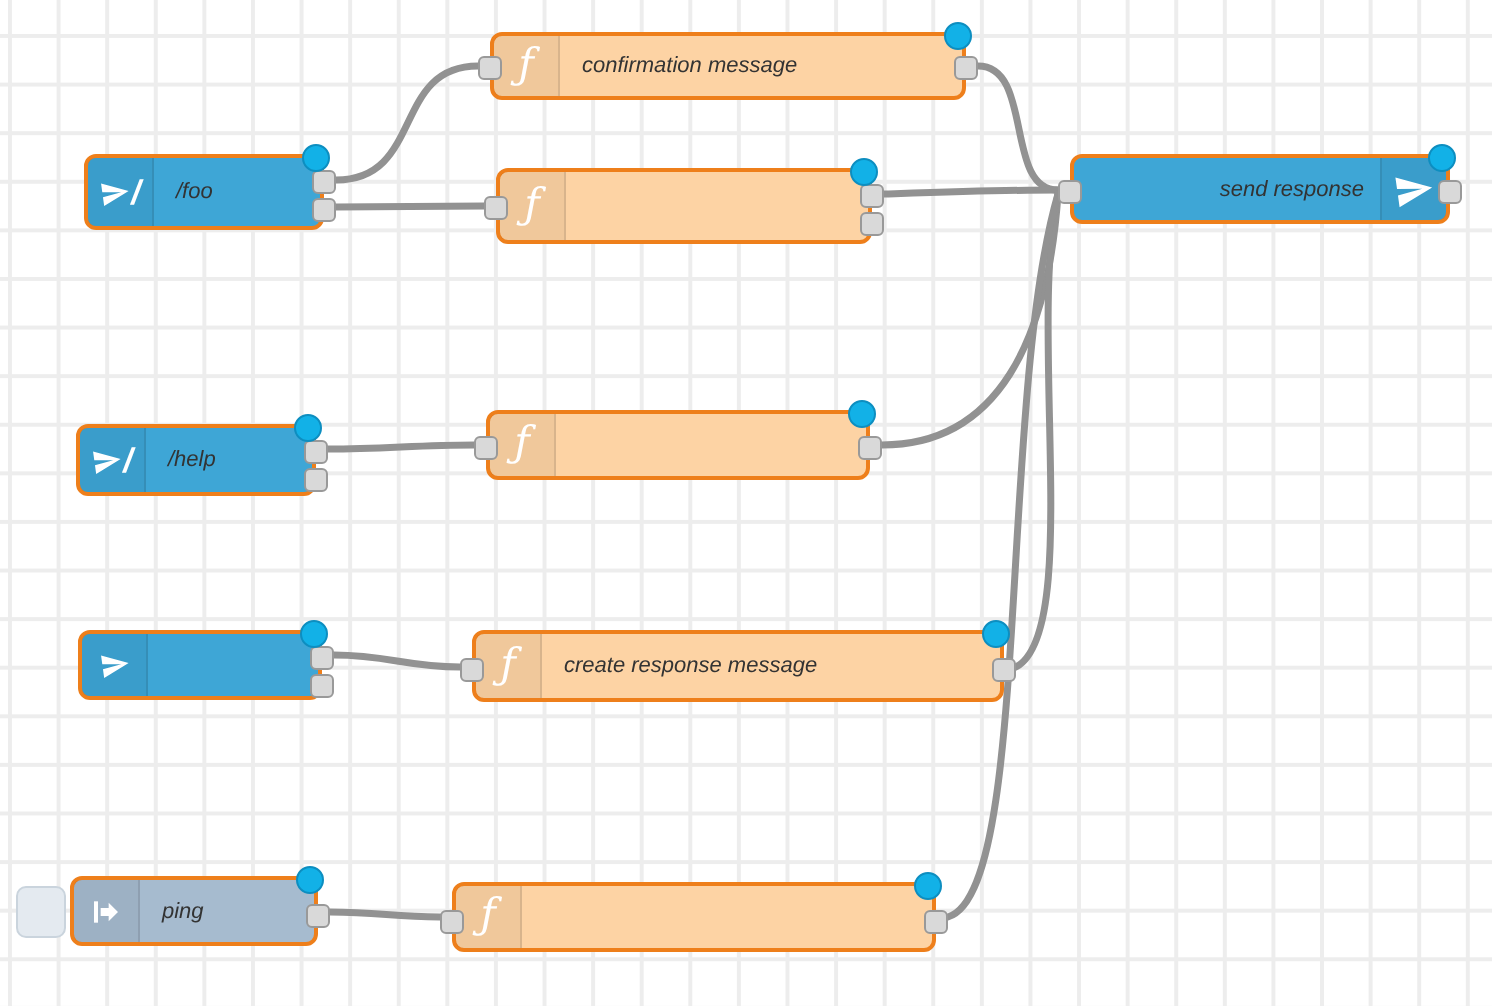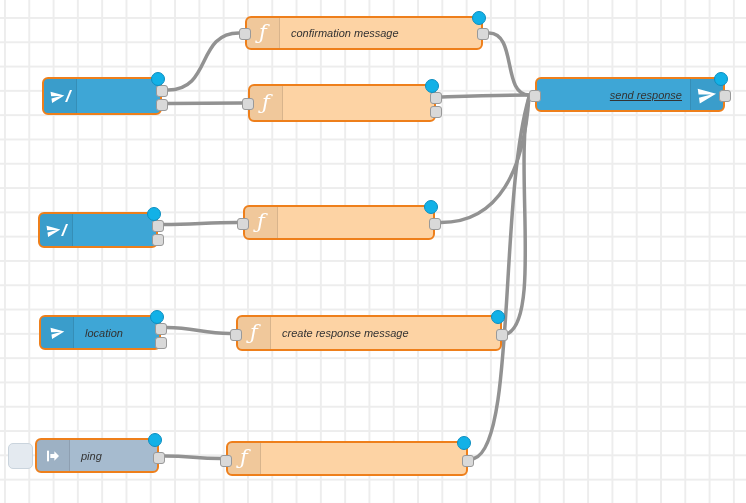--- a/index.html
+++ b/index.html
@@ -42,21 +42,21 @@
   .nicon.right{
     border-right:none;border-left:1px solid rgba(0,0,0,0.10);
     border-radius:0 3px 3px 0;
   }
   .nlabel{
     flex:1;display:flex;align-items:center;
     padding-left:11px;font-size:11px;white-space:nowrap;
     overflow:hidden;
     text-align:center;
   }
-  .node.icon-right .nlabel{justify-content:flex-end;padding-left:0;padding-right:8px;text-decoration:underline;}
+  .node.icon-right .nlabel{justify-content:flex-end;padding-left:0;padding-right:8px;}
 
   .plane{width:15px;height:15px;fill:#fff;transform:rotate(-8deg);}
   .plane.big{width:20px;height:20px;}
   .slash{color:#fff;font-weight:bold;font-style:italic;font-size:17px;margin-left:1px;line-height:1;}
   .fn{font-family:"DejaVu Serif",serif;font-style:italic;font-size:21px;color:#fff;line-height:1;transform:translateY(-1px);}
   .inj-arrow{width:16px;height:16px;fill:#fff;}
 
   .port{
     position:absolute;width:10px;height:10px;
     background:#d9d9d9;border:1.5px solid #999;border-radius:3px;
@@ -94,20 +94,21 @@
     <path class="wire" d="M165 456 C 190 456, 196 458.5, 220 458.5"></path>
   </svg>
 
   <div class="node blue" style="left:42px;top:77px;width:120px;height:38px">
     <div class="nicon">
       <svg class="plane" viewBox="0 0 24 24">
           <path d="M2 21l21-9L2 3v7l15 2-15 2z"></path>
         </svg>
         <span class="slash">/</span>
     </div>
+    <div class="nlabel">/foo</div>
     <div class="port out" style="top:6px"></div>
     <div class="port out" style="top:20px"></div>
     <div class="dot"></div>
   </div>
 
   <div class="node func" style="left:245px;top:16px;width:238px;height:34px">
     <div class="nicon">
         <span class="fn">ƒ</span>
       </div>
     <div class="nlabel">confirmation message</div>
@@ -138,41 +139,41 @@
     <div class="dot"></div>
   </div>
 
   <div class="node blue" style="left:38px;top:212px;width:120px;height:36px">
     <div class="nicon">
       <svg class="plane" viewBox="0 0 24 24">
           <path d="M2 21l21-9L2 3v7l15 2-15 2z"></path>
         </svg>
         <span class="slash">/</span>
     </div>
+    <div class="nlabel">/help</div>
     <div class="port out" style="top:6px"></div>
     <div class="port out" style="top:20px"></div>
     <div class="dot"></div>
   </div>
 
   <div class="node func" style="left:243px;top:205px;width:192px;height:35px">
     <div class="nicon">
         <span class="fn">ƒ</span>
       </div>
     <div class="port in" style="top:11px"></div>
     <div class="port out" style="top:11px"></div>
     <div class="dot"></div>
   </div>
 
   <div class="node blue" style="left:39px;top:315px;width:122px;height:35px">
     <div class="nicon">
       <svg class="plane" viewBox="0 0 24 24">
           <path d="M2 21l21-9L2 3v7l15 2-15 2z"></path>
         </svg>
     </div>
-    <div class="nlabel">location</div>
     <div class="port out" style="top:6px"></div>
     <div class="port out" style="top:20px"></div>
     <div class="dot"></div>
   </div>
 
   <div class="node func" style="left:236px;top:315px;width:266px;height:36px">
     <div class="nicon">
         <span class="fn">ƒ</span>
       </div>
     <div class="nlabel">create response message</div>

